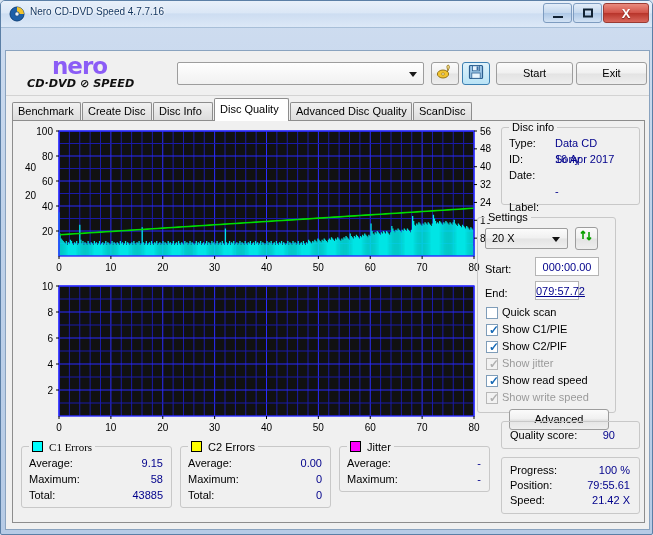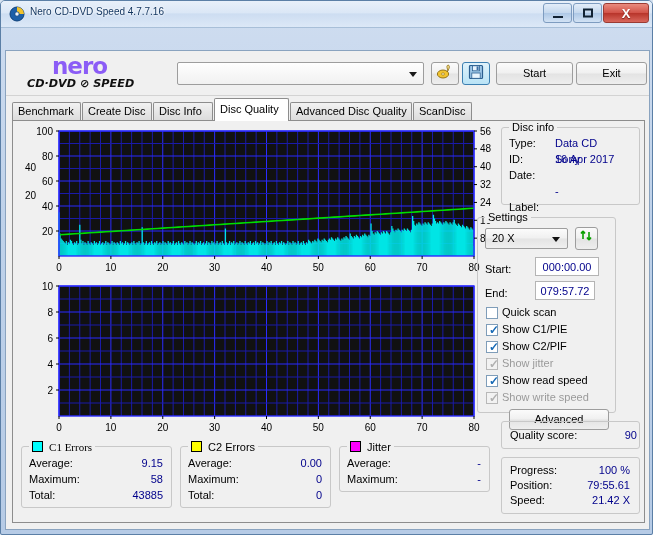--- a/index.html
+++ b/index.html
@@ -917,21 +917,21 @@
             </svg>
           </span>
         </div>
 
         <span class="lbl" style="left:7px;top:45px;">Start:</span>
         <div class="txtbox" style="left:57px;top:39px;width:64px;height:19px;">
           <span>000:00.00</span>
         </div>
 
         <span class="lbl" style="left:7px;top:69px;">End:</span>
-        <div class="txtbox" style="left:57px;top:63px;width:60px;height:19px;">
+        <div class="txtbox" style="left:57px;top:63px;width:44px;height:19px;text-decoration:underline;">
           <span>079:57.72</span>
         </div>
 
         <div class="cbrow" style="left:8px;top:88px;">
           <span class="cbox"></span>
           <span class="cbtext">Quick scan</span>
         </div>
         <div class="cbrow" style="left:8px;top:105px;">
           <span class="cbox">
               <span class="tick">✓</span>
@@ -963,21 +963,21 @@
           <span class="cbtext dis">Show write speed</span>
         </div>
 
         <div class="pbtn" style="left:31px;top:191px;width:100px;height:21px;line-height:19px;">
           <span>Advanced</span>
         </div>
       </div>
 
       <div class="group" style="left:488px;top:300px;width:139px;height:28px;">
         <span class="lbl" style="left:8px;top:7px;">Quality score:</span>
-        <span class="val r" style="right:2px;top:7px;padding-left:22px;">90</span>
+        <span class="val r" style="right:24px;top:7px;padding-left:22px;">90</span>
       </div>
 
       <div class="group" style="left:488px;top:336px;width:139px;height:57px;">
         <span class="lbl" style="left:8px;top:6px;">Progress:</span>
         <span class="lbl" style="left:8px;top:21px;">Position:</span>
         <span class="lbl" style="left:8px;top:36px;">Speed:</span>
         <span class="val r" style="right:9px;top:6px;">100 %</span>
         <span class="val r" style="right:9px;top:21px;">79:55.61</span>
         <span class="val r" style="right:9px;top:36px;">21.42 X</span>
       </div>

